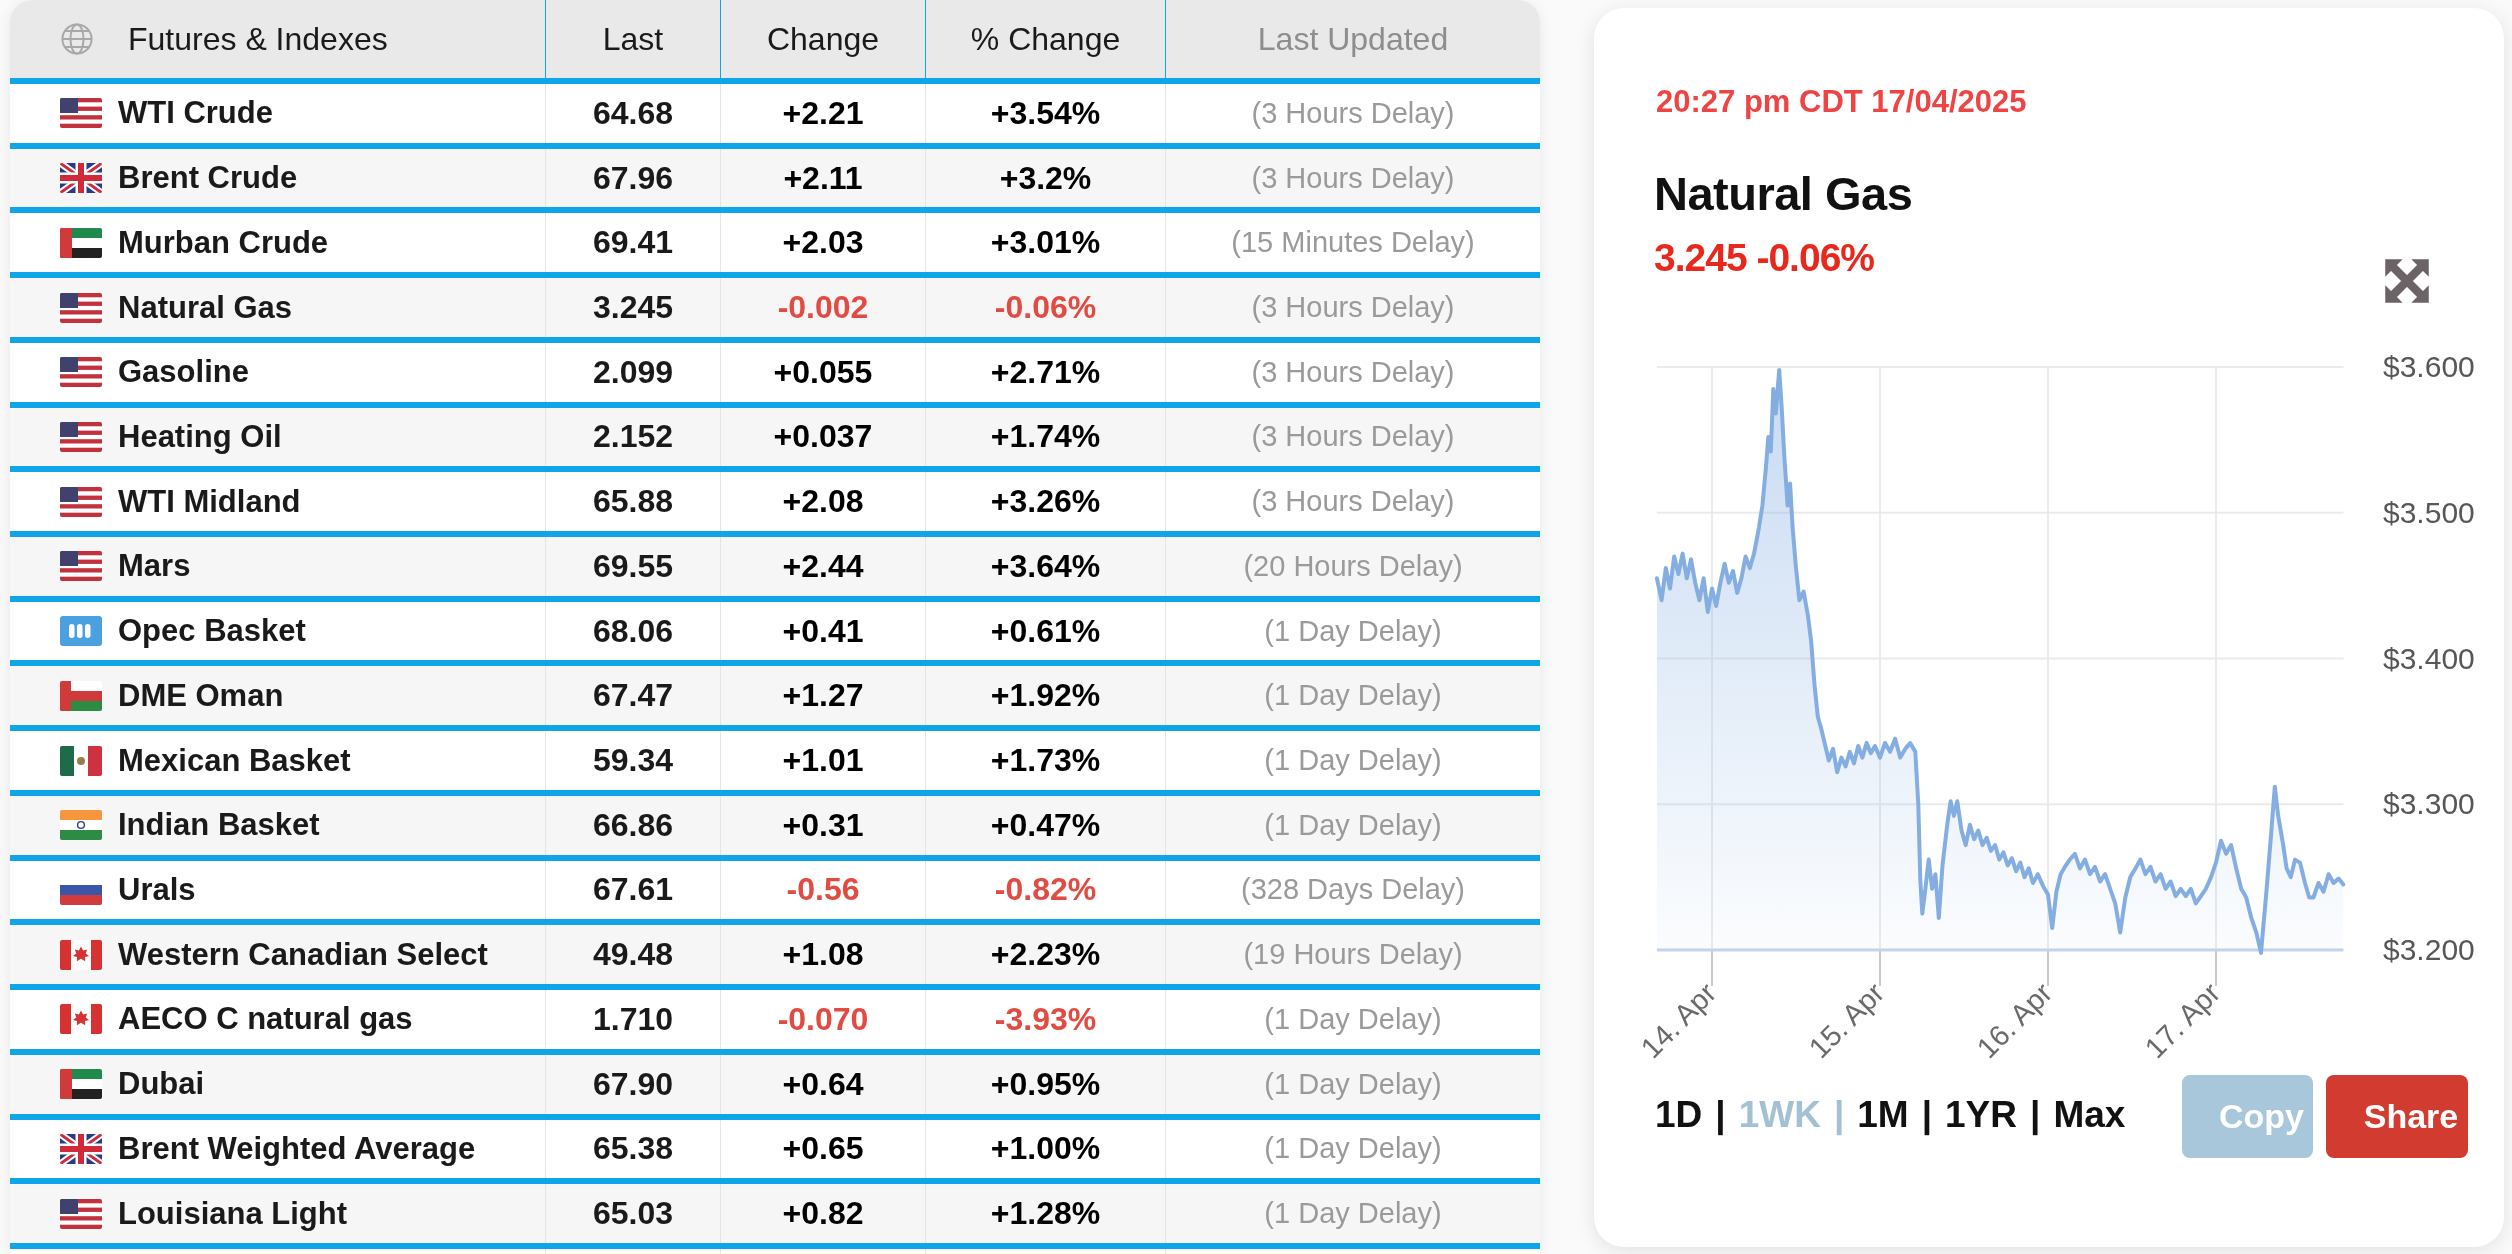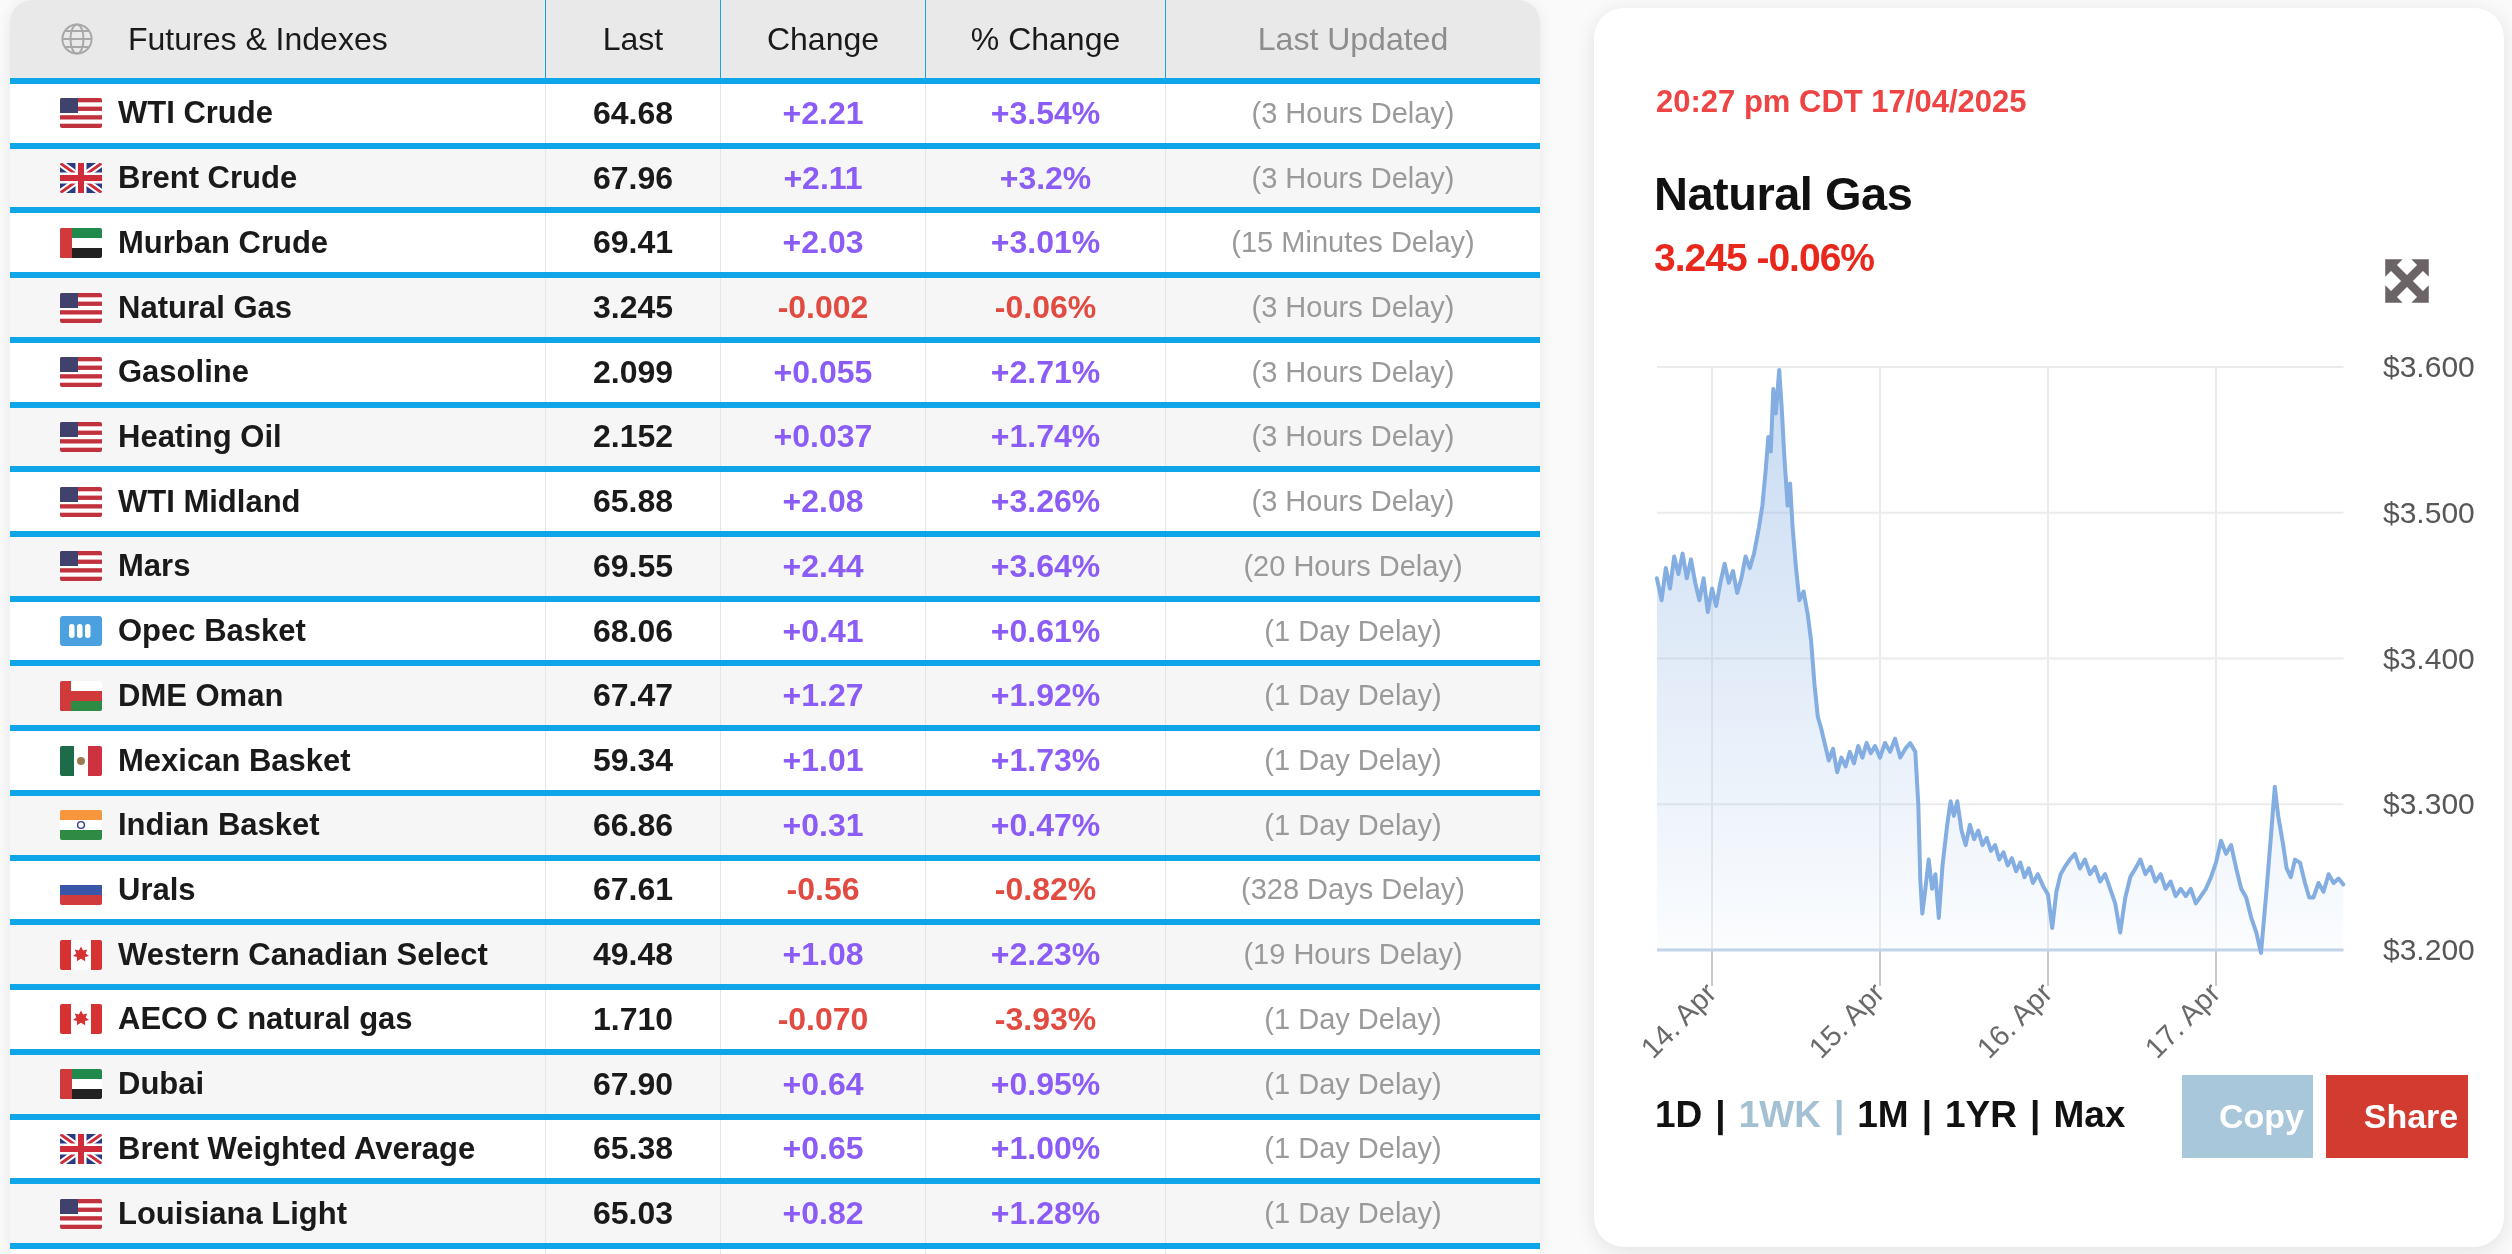--- a/index.html
+++ b/index.html
@@ -35,42 +35,42 @@
   .t-row { display:flex; height:64.72px; background:#fff; border-top:6px solid #0ea5e9;align-items:flex-end; }
   .t-row:nth-child(even) { background:#f6f6f7; }
   .t-row .td { display:flex; align-items:center; justify-content:center; height:100%; font-size:32px; }
   .t-row .td + .td { border-left:1px solid #e5e5e5; }
   .td.namecell { justify-content:flex-start; position:relative; padding-left:108px; font-weight:bold; font-size:31px; }
   .flag { position:absolute; left:50px; top:50%; transform:translateY(-50%); width:42px; height:30px;
           box-shadow:inset 0 0 0 1px rgba(0,0,0,.10); border-radius:2px; overflow:hidden; }
   .flag svg { display:block; width:42px; height:30px; }
   .td.lastcell { font-weight:bold; }
   .td.chg { font-weight:bold; }
-  .up { color:#8b5cf6; }
+  .up { color:#000000; }
   .down { color:#e14b41; }
   .td.delay { color:#9a9a9a; font-size:29px; font-weight:400; }
   
   .chart-card {
     position:absolute; left:1594px; top:8px; width:910px; height:1239px;
     background:#fff; border-radius:30px;
     box-shadow:0 4px 20px rgba(0,0,0,.10);
   }
   .cc-timestamp { position:absolute; left:62px; top:76px; font-size:31px; font-weight:bold; color:#ef4444; }
   .cc-title { position:absolute; left:60px; top:158px; font-size:47px; font-weight:bold; color:#111; letter-spacing:-0.5px; }
   .cc-price { position:absolute; left:60px; top:228px; font-size:39px; font-weight:bold; color:#e8281d; letter-spacing:-1px; }
   .expand-btn { position:absolute; left:784px; top:244px; width:58px; height:58px; cursor:pointer; background:none; border:none; }
   .chart-wrap { position:absolute; left:0; top:332px; width:910px; height:720px; }
   .cc-controls { position:absolute; left:0; top:1059px; width:916px; height:95px; }
   .range-bar { position:absolute; left:61px; top:0; height:95px; display:flex; align-items:center; font-size:37px; font-weight:bold; color:#111; }
   .range-bar .sep { margin:0 13px; color:#111; }
   .range-bar .sep.lit { color:#a4c0d3; }
   .range-item { cursor:pointer; }
   .range-item.active { color:#a4c0d3; }
   .btn { position:absolute; top:8px; height:83px; border:none; color:#fff; font-weight:bold;
-         font-size:34px; font-family:"Liberation Sans", sans-serif; border-radius:0; cursor:pointer;
+         font-size:34px; font-family:"Liberation Sans", sans-serif; border-radius:8px; cursor:pointer;
          display:flex; align-items:center; justify-content:center;padding-left:28px; }
   .btn-copy { left:588px; width:131px; background:#a8c7db; }
   .btn-share { left:732px; width:142px; background:#d23b30; }
 </style>
 </head>
 <body>
 
 <div class="table-card">
   <div class="t-header">
     <div class="hc c1">

